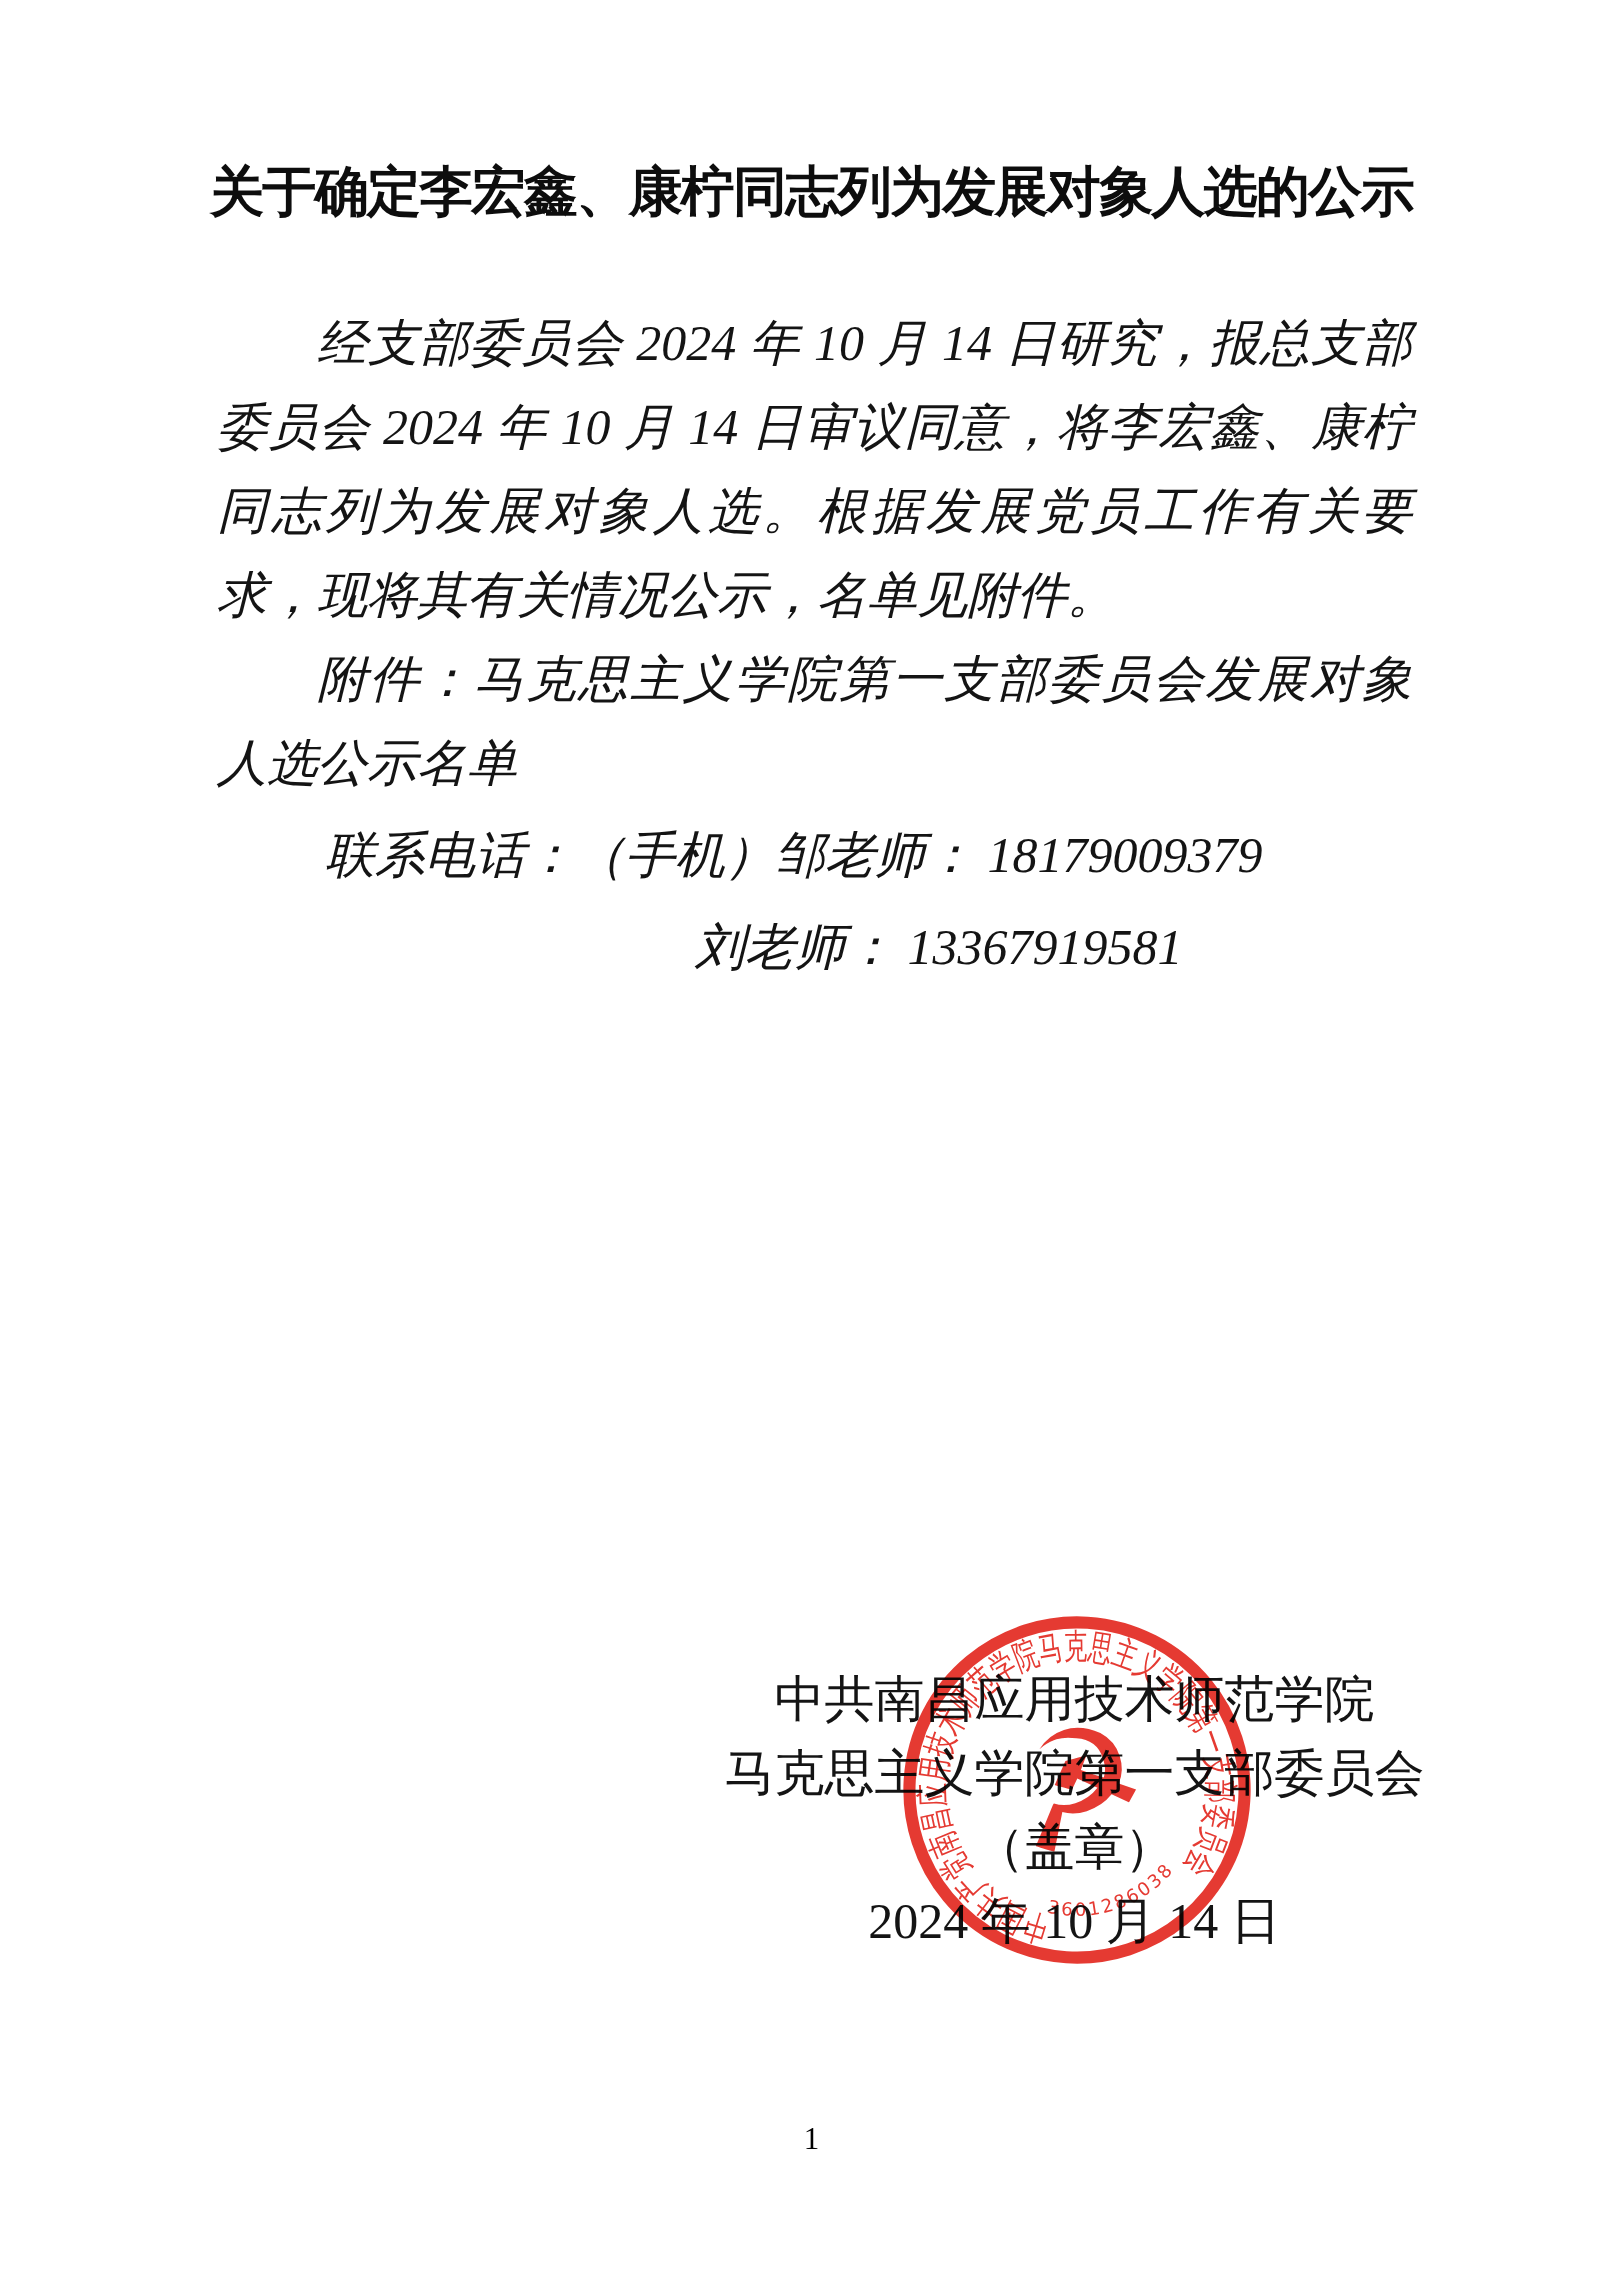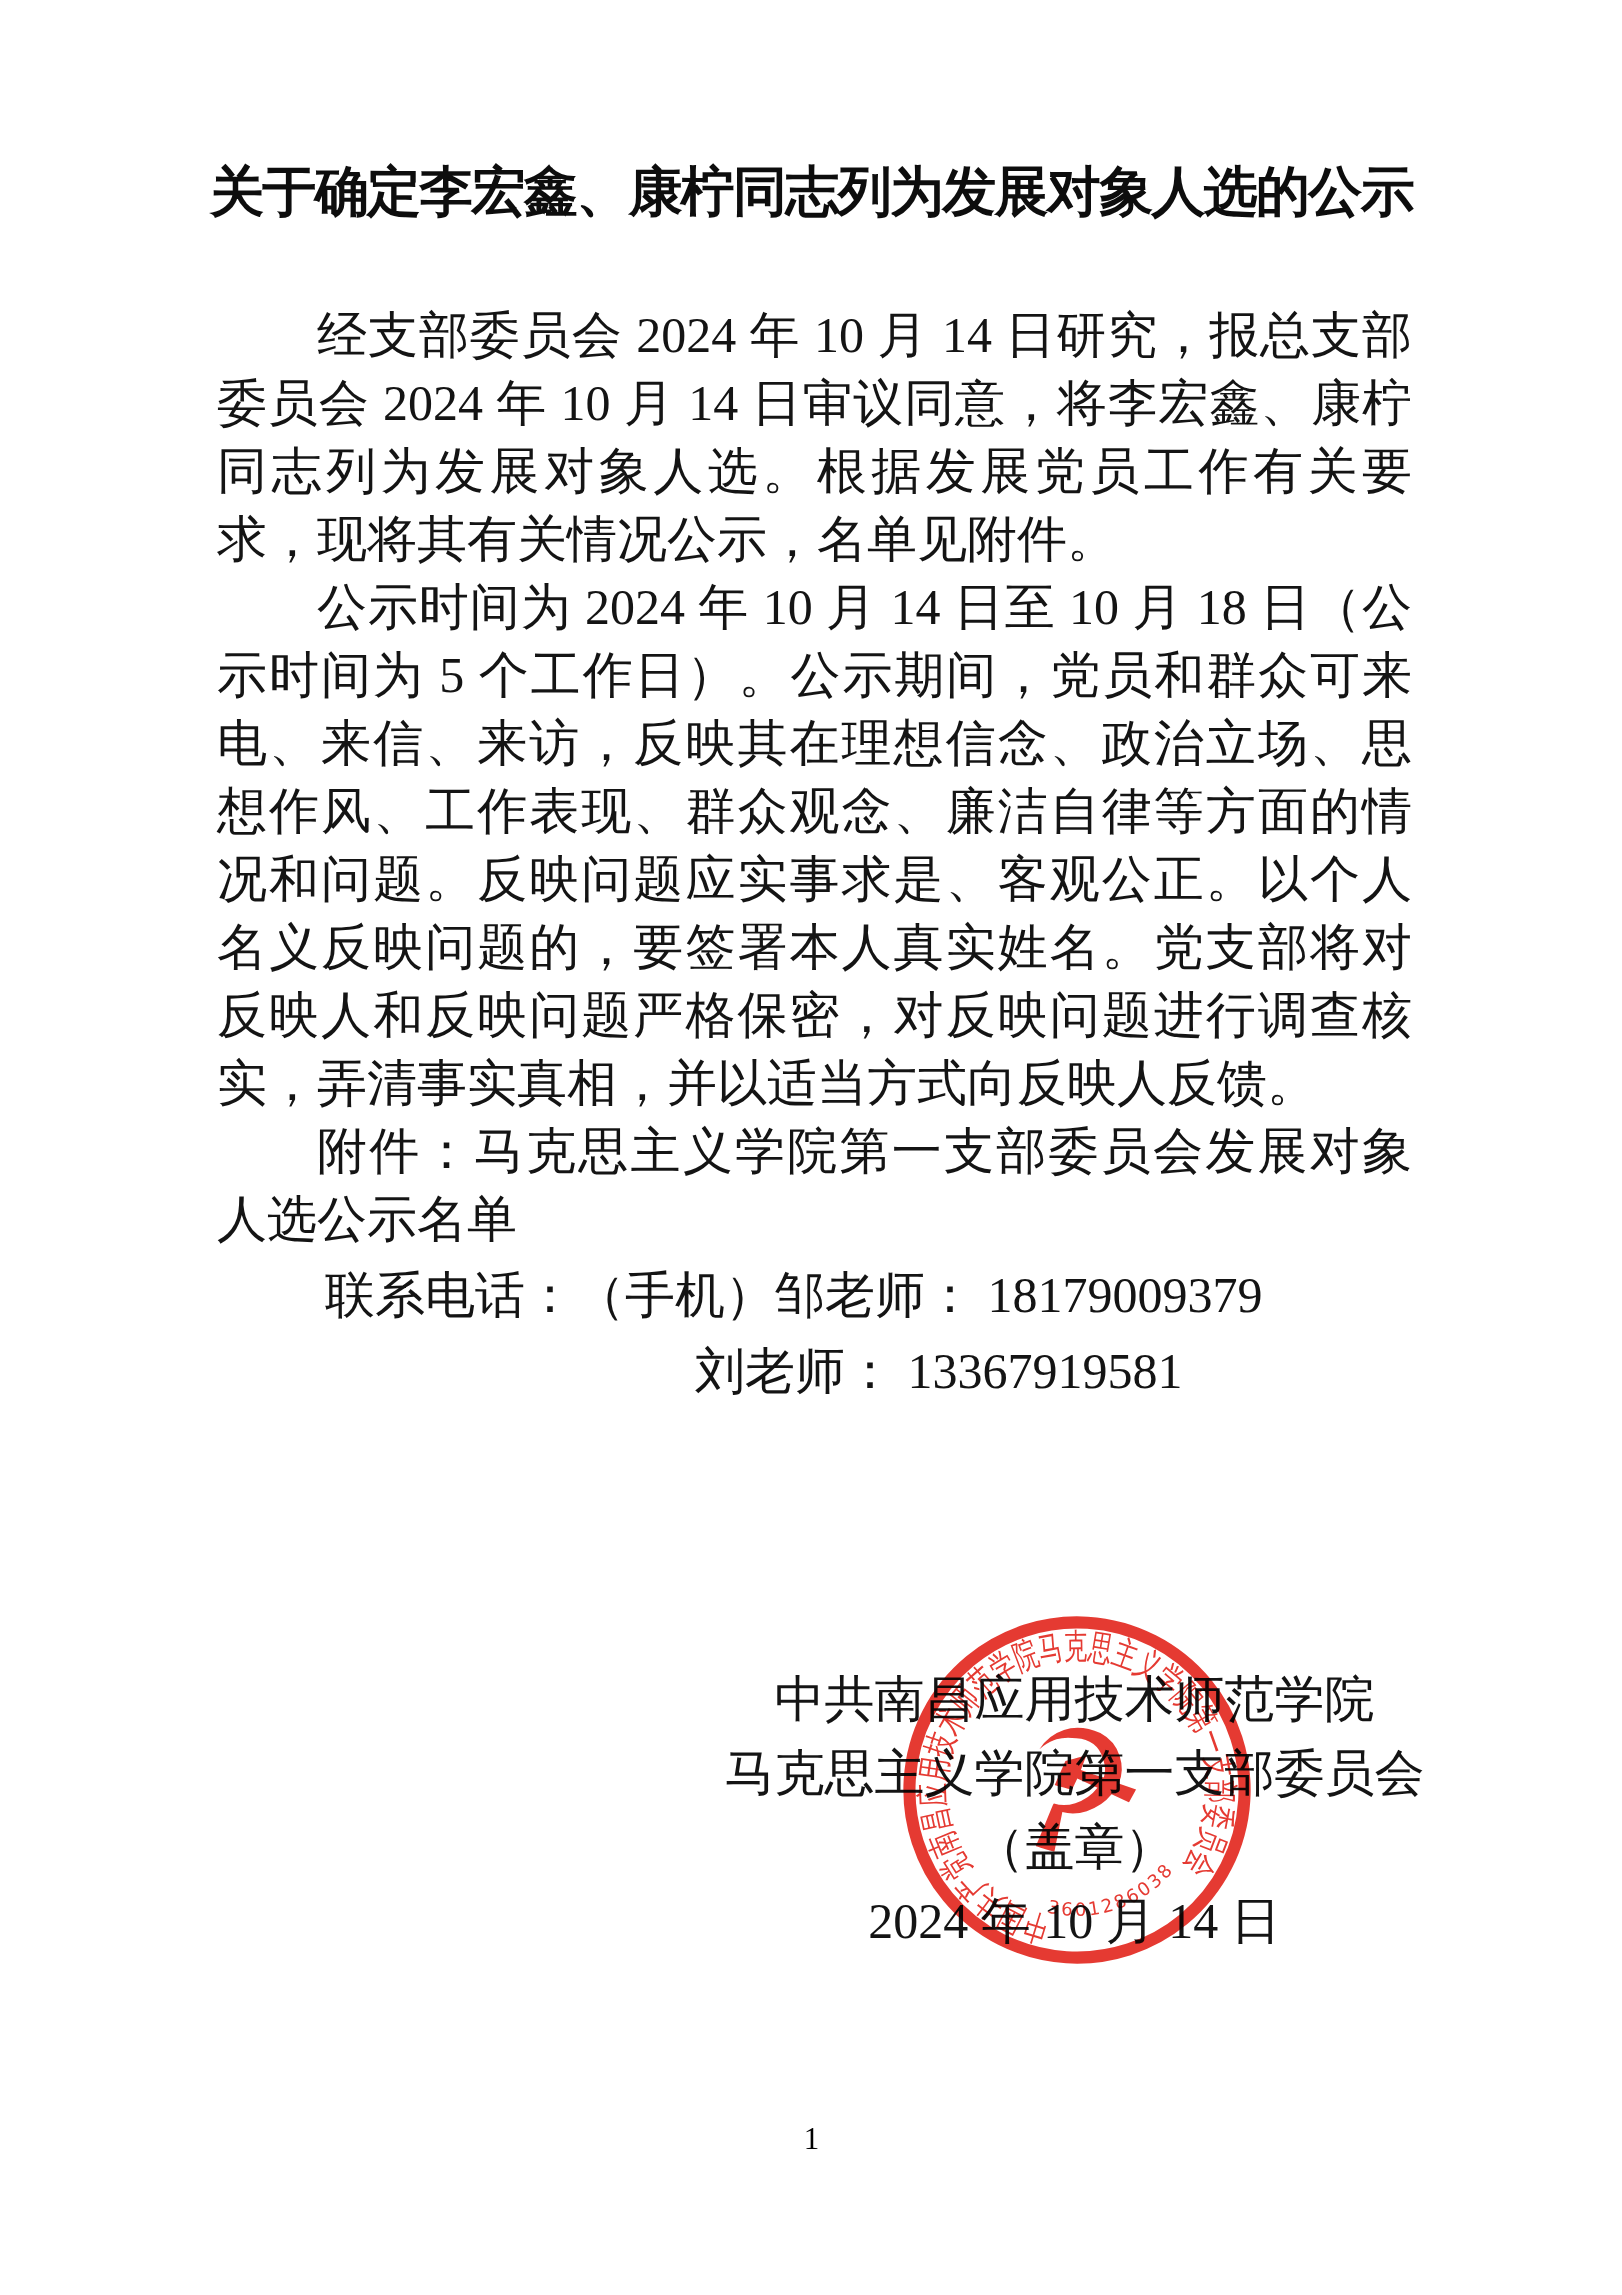--- a/index.html
+++ b/index.html
@@ -18,22 +18,23 @@
     font-weight:700;
     font-size:54px;
     letter-spacing:-1.7px;
     color:#0d0d0d;
   }
   .body-text{
     position:absolute;
     left:217px;top:301px;
     width:1195px;
     font-size:50px;
-    line-height:68px;
+    line-height:84px;
     text-align:justify;
+    font-style:italic;
   }
   .body-text p{margin:0;text-indent:2em;}
   .line-phone{margin:8px;text-indent:2em;}
   .line-phone2{margin:8px;text-indent:9.4em;}
   .signature{
     position:absolute;
     left:518px;top:1662px;
     width:1113px;
     text-align:center;
     font-size:50px;
@@ -58,21 +59,20 @@
 </style>
 </head>
 <body>
 
 <div class="page">
 
   <div class="doc-title">关于确定李宏鑫、康柠同志列为发展对象人选的公示</div>
 
   <div class="body-text">
     <p>经支部委员会 2024 年 10 月 14 日研究，报总支部委员会 2024 年 10 月 14 日审议同意，将李宏鑫、康柠同志列为发展对象人选。根据发展党员工作有关要求，现将其有关情况公示，名单见附件。</p>
-    <p>公示时间为 2024 年 10 月 14 日至 10 月 18 日（公示时间为 5 个工作日）。公示期间，党员和群众可来电、来信、来访，反映其在理想信念、政治立场、思想作风、工作表现、群众观念、廉洁自律等方面的情况和问题。反映问题应实事求是、客观公正。以个人名义反映问题的，要签署本人真实姓名。党支部将对反映人和反映问题严格保密，对反映问题进行调查核实，弄清事实真相，并以适当方式向反映人反馈。</p>
     <p>附件：马克思主义学院第一支部委员会发展对象人选公示名单</p>
     <div class="line-phone">联系电话：（手机）邹老师： 18179009379</div>
     <div class="line-phone2">刘老师： 13367919581</div>
   </div>
 
   <div class="signature">
     <div>中共南昌应用技术师范学院</div>
     <div>马克思主义学院第一支部委员会</div>
     <div>（盖章）</div>
     <div>2024 年 10 月 14 日</div>

